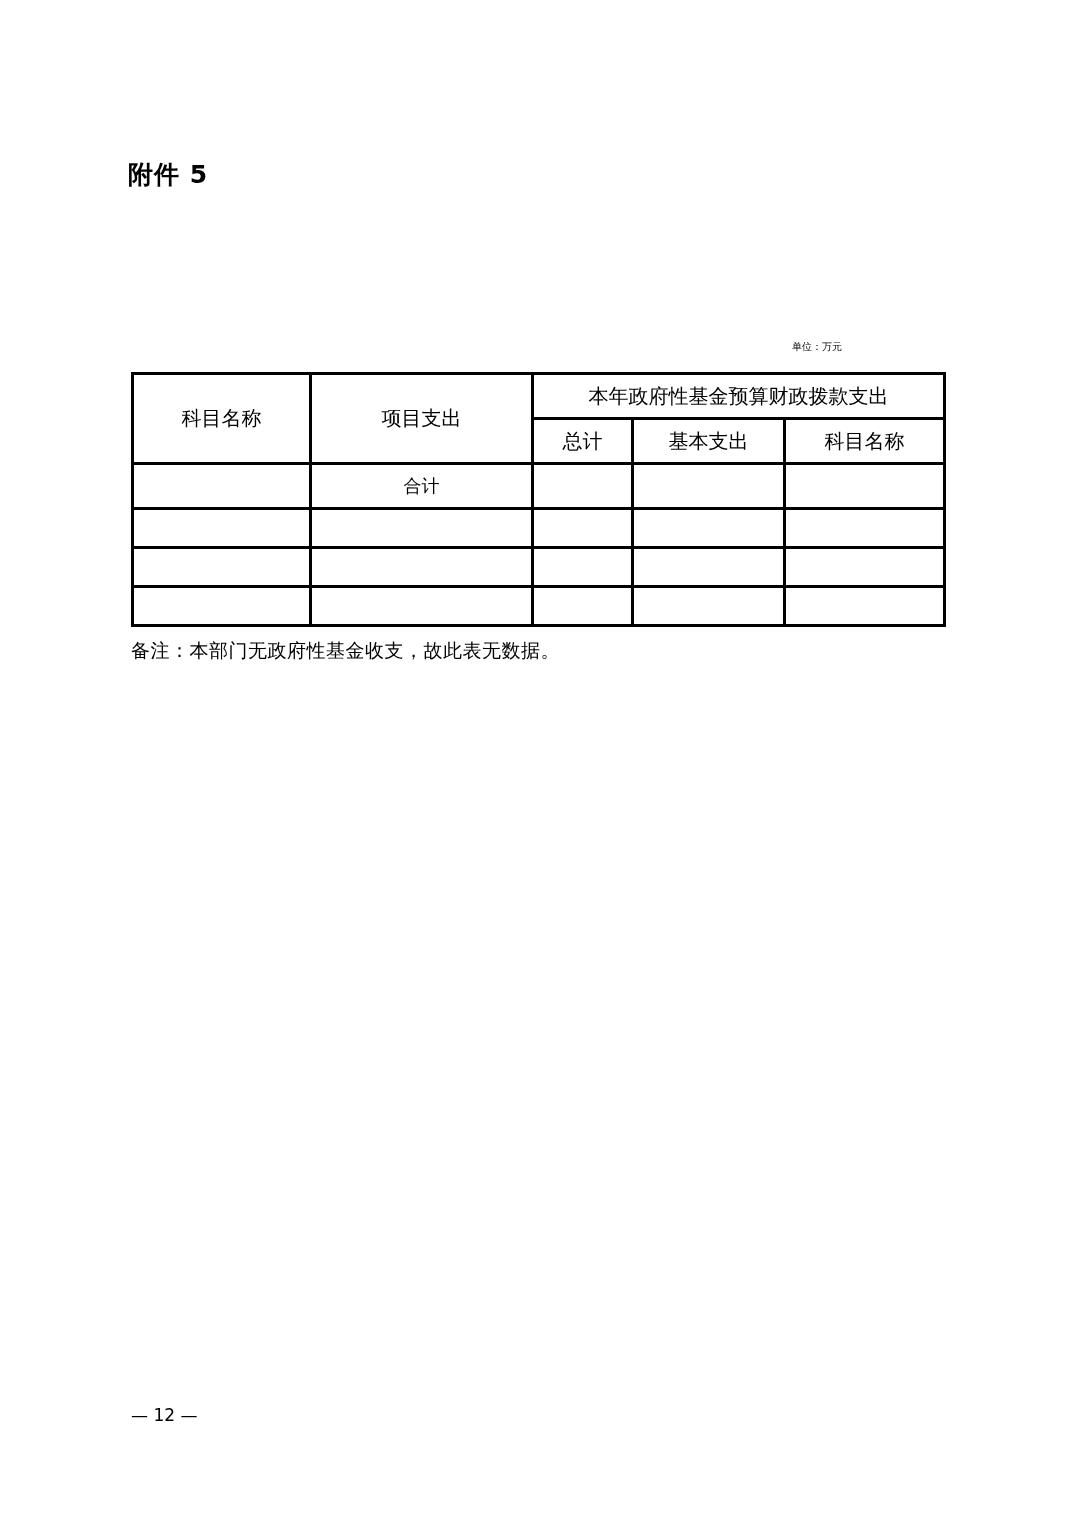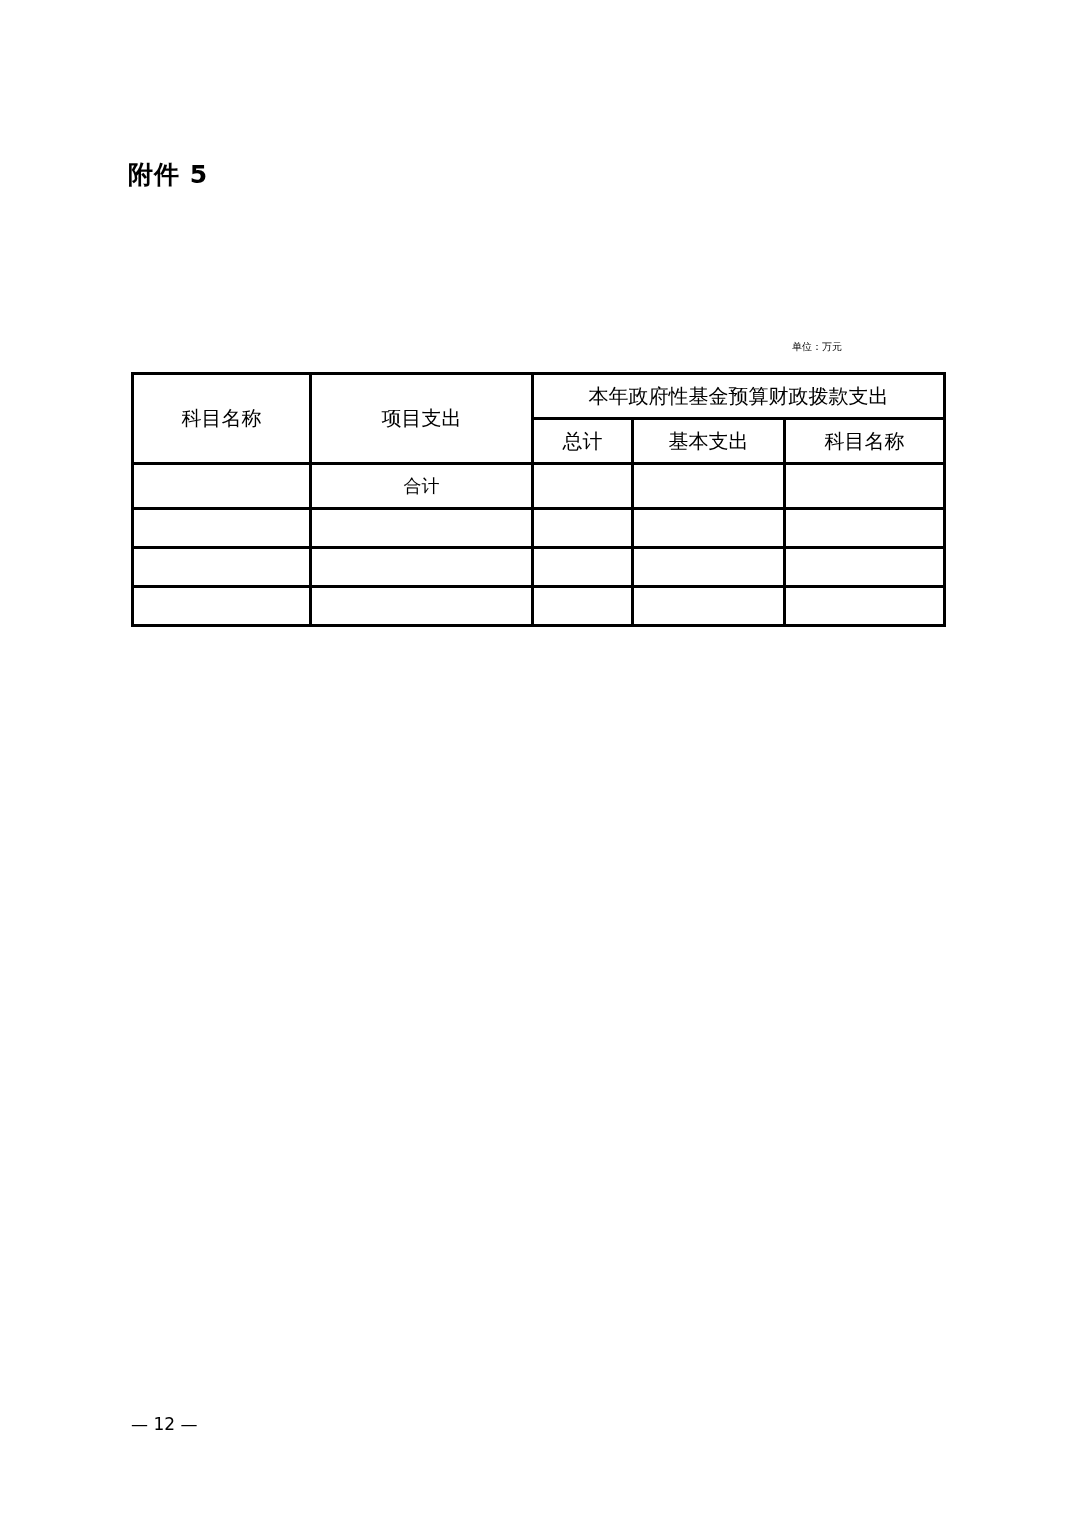--- a/index.html
+++ b/index.html
@@ -93,21 +93,20 @@
     font-family: "DejaVu Sans", "Liberation Sans", sans-serif;
     font-size: 19px;
     letter-spacing: 0.5px;
   }
   .page-number {
     position: absolute;
     left: 131px;
     top: 1405px;
     font-family: "DejaVu Sans", "Liberation Sans", sans-serif;
     font-size: 17px;
-    margin-top: 9px;
   }
 </style>
 </head>
 <body>
 
 <div class="page">
 
   <div class="attachment-label">附件 5</div>
 
 
@@ -158,16 +157,17 @@
       <tr>
         <td class="body-cell"></td>
         <td class="body-cell"></td>
         <td class="body-cell"></td>
         <td class="body-cell"></td>
         <td class="body-cell"></td>
       </tr>
     </tbody>
   </table>
 
+  <div class="remark">备注：本部门无政府性基金收支，故此表无数据。</div>
 
   <div class="page-number">— 12 —</div>
 
 </div>
 
 </body></html>

